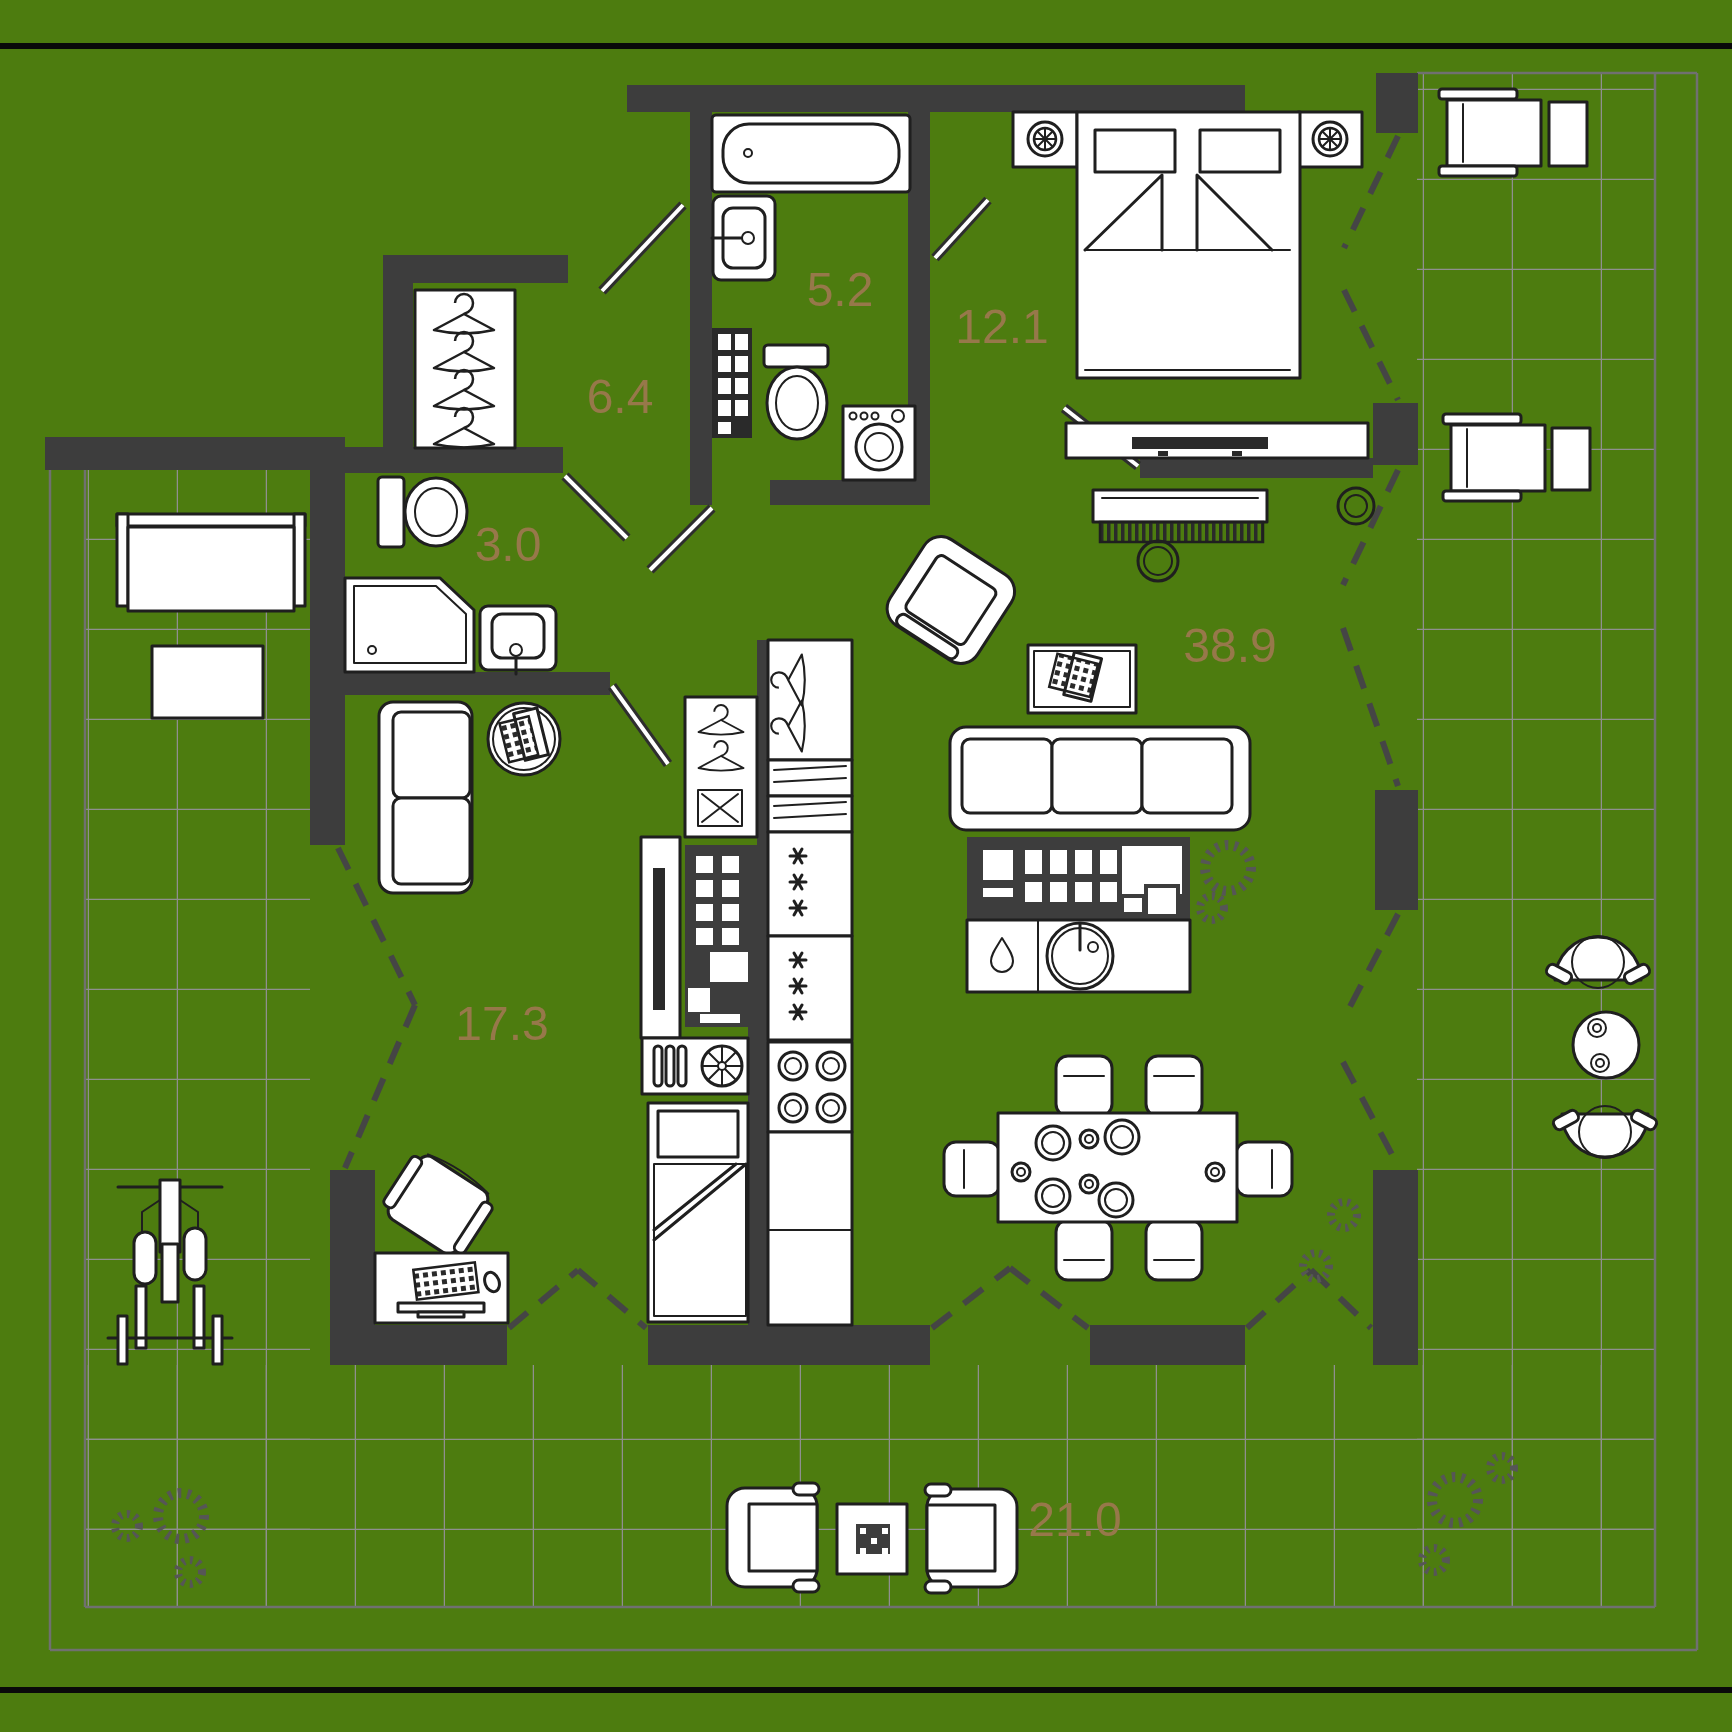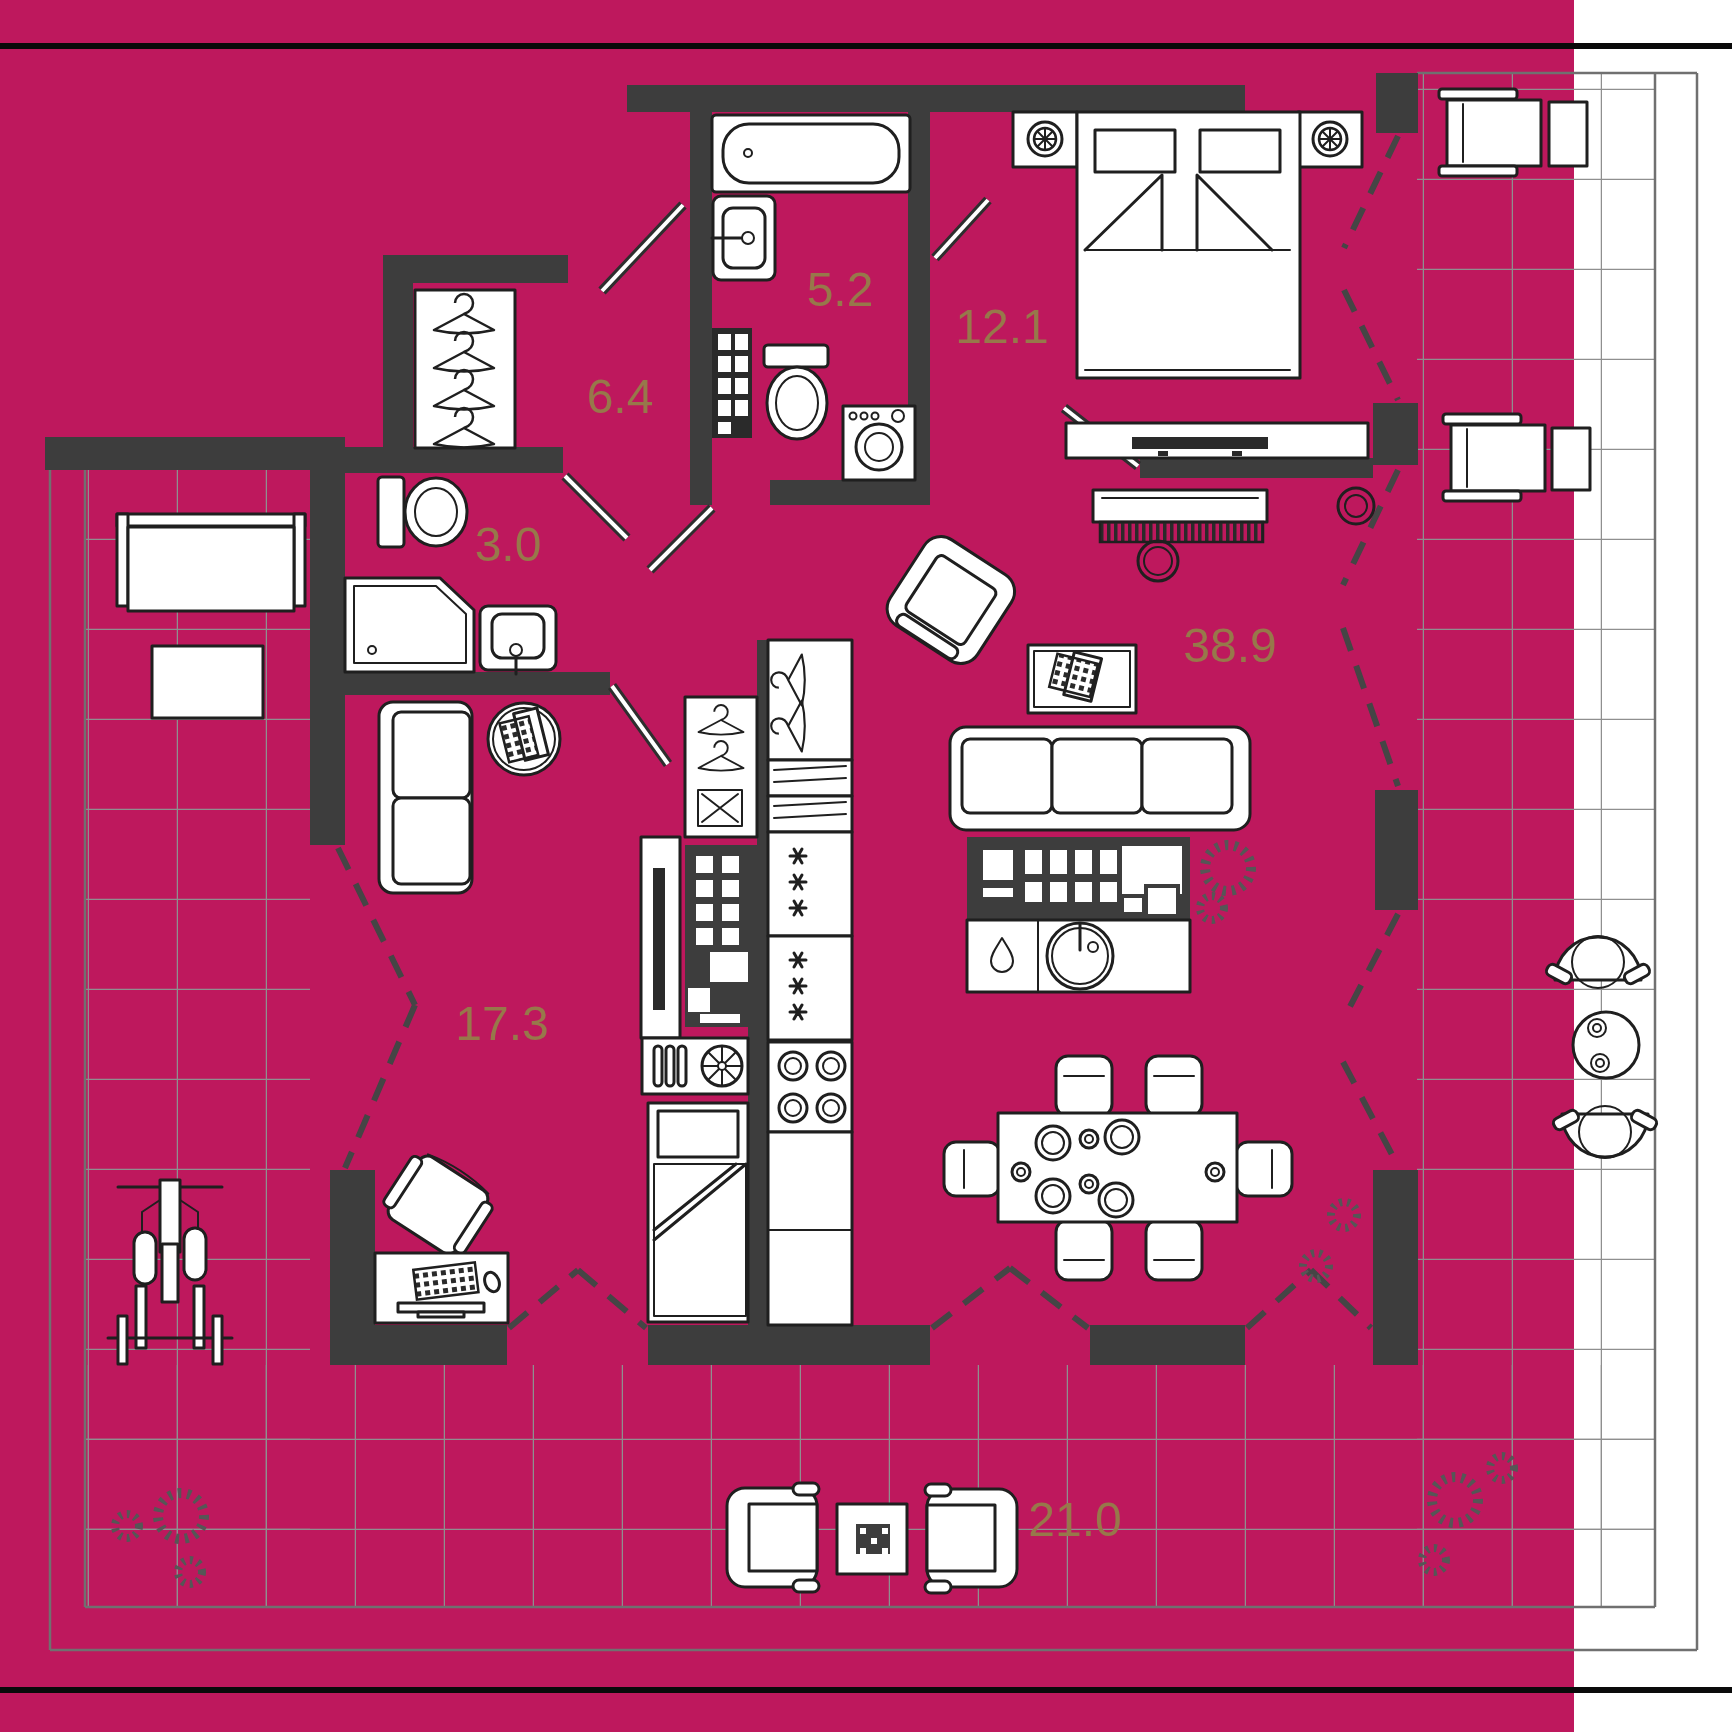--- a/index.html
+++ b/index.html
@@ -1,16 +1,16 @@
 <!DOCTYPE html>
 <html><head>
 <meta charset="utf-8">
 <style>
   html,body{margin:0;padding:0;background:#ffffff;}
-  .canvas{width:1574px;height:1732px;position:relative;background:#be185d;text-align:center;}
+  .canvas{width:1732px;height:1732px;position:relative;background:#4d7c0f;text-align:center;}
   svg{display:block;}
   .wall{fill:#3d3d3d;stroke:none;}
   .f{fill:#ffffff;stroke:#1f1f1f;stroke-width:3;stroke-linejoin:round;}
   .s{fill:none;stroke:#1f1f1f;stroke-width:3;stroke-linejoin:round;stroke-linecap:round;}
   .t2{stroke-width:2;}
   .dark{fill:#2a2a2a;stroke:none;}
   .grid-border{fill:none;stroke:#707070;stroke-width:2.5;}
   .win{fill:none;stroke:#454545;stroke-width:6;stroke-dasharray:24 16;}
   .leaf{stroke:#2e2e2e;stroke-width:10;}
   .leafin{stroke:#ffffff;stroke-width:4;}

